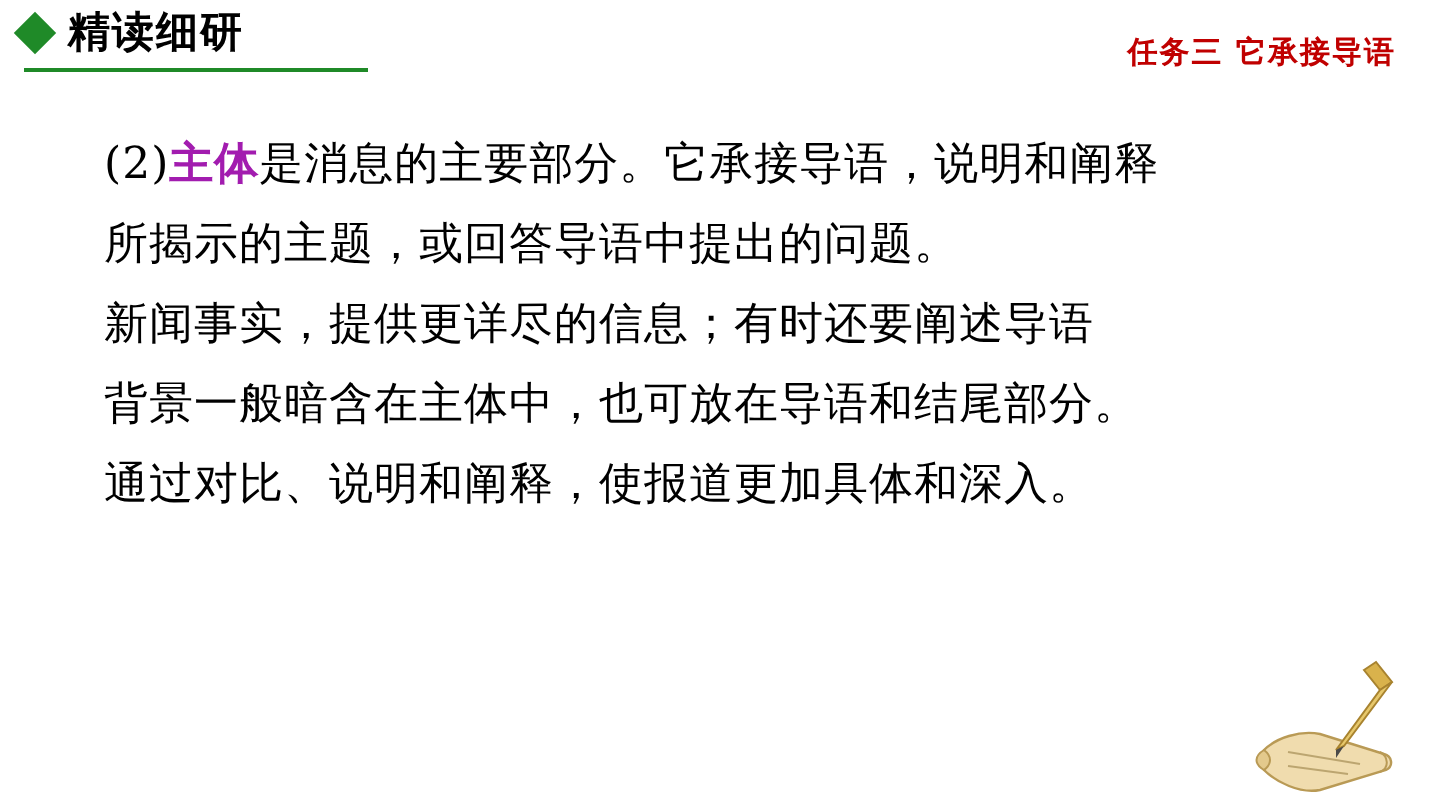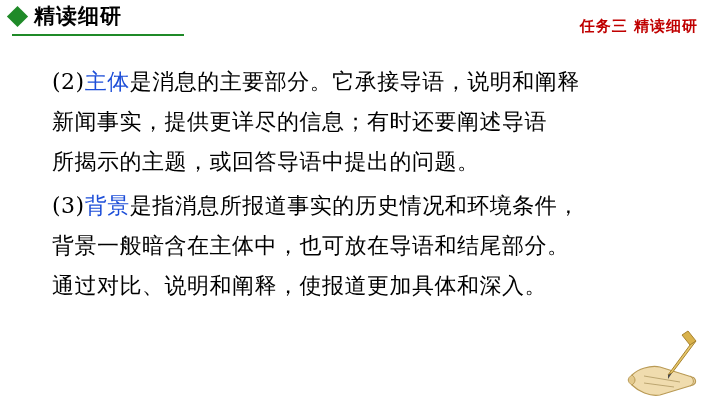--- a/index.html
+++ b/index.html
@@ -79,21 +79,22 @@
   }
   .para {
     font-family: "DejaVu Serif", serif;
     font-size: 22px;
     color: #000000;
     line-height: 40px;
     letter-spacing: 0.5px;
     white-space: nowrap;
   }
   .hl {
-    color: #1d4ed8;
+    color: #a21caf;
+    font-weight: bold;
   }
   .para.second {
     margin-top: 4px;
   }
 
   
   .deco {
     position: absolute;
     right: 18px;
     bottom: 6px;
@@ -105,28 +106,27 @@
 <body>
 
 <div class="slide">
 
   <div class="header">
     <div class="header-title-wrap">
       <span class="diamond-icon"></span>
       <span class="header-title">精读细研</span>
     </div>
     <div class="header-underline"></div>
-    <div class="task-label">任务三  精读细研</div>
+    <div class="task-label">任务三  它承接导语</div>
   </div>
 
   <div class="content">
     <div class="para"><span>(2)</span><span class="hl">主体</span><span>是消息的主要部分。它承接导语，说明和阐释</span></div>
+    <div class="para"><span>所揭示的主题，或回答导语中提出的问题。</span></div>
     <div class="para"><span>新闻事实，提供更详尽的信息；有时还要阐述导语</span></div>
-    <div class="para"><span>所揭示的主题，或回答导语中提出的问题。</span></div>
-    <div class="para second"><span>(3)</span><span class="hl">背景</span><span>是指消息所报道事实的历史情况和环境条件，</span></div>
     <div class="para"><span>背景一般暗含在主体中，也可放在导语和结尾部分。</span></div>
     <div class="para"><span>通过对比、说明和阐释，使报道更加具体和深入。</span></div>
   </div>
 
   <svg class="deco" viewBox="0 0 78 70" xmlns="http://www.w3.org/2000/svg">
     <g>
       <path d="M8 46 C14 40, 26 36, 36 38 L68 48 C72 49, 73 54, 69 56 L36 66 C26 68, 14 62, 8 56 Z" fill="#f0dcae" stroke="#b99a55" stroke-width="1.2"></path>
       <path d="M8 46 C3 49, 3 53, 8 56 C12 53, 12 49, 8 46 Z" fill="#e3c98c" stroke="#b99a55" stroke-width="1"></path>
       <path d="M66 47 C70 49, 71 55, 66 57" fill="none" stroke="#b99a55" stroke-width="1"></path>
       <path d="M20 47 L56 53" stroke="#9a8248" stroke-width="1" opacity="0.6"></path>

